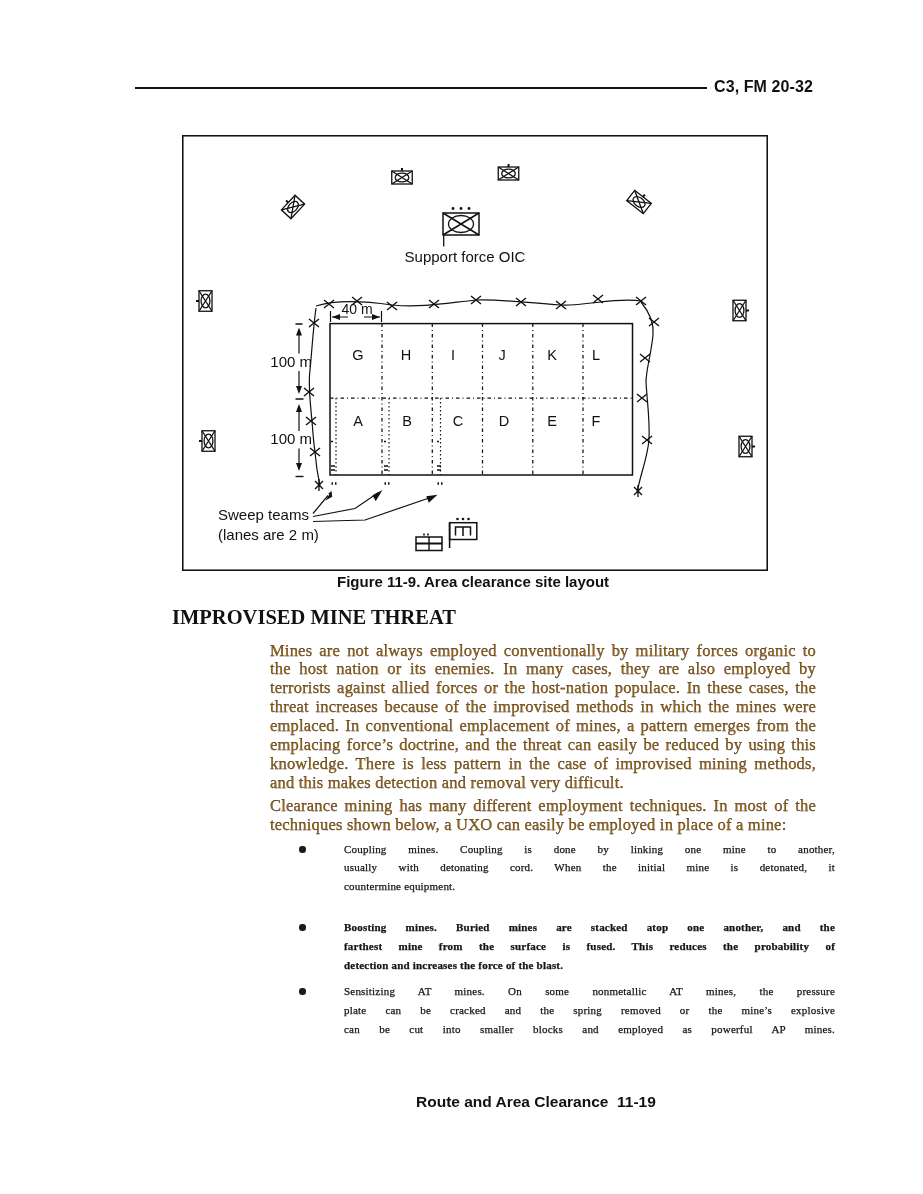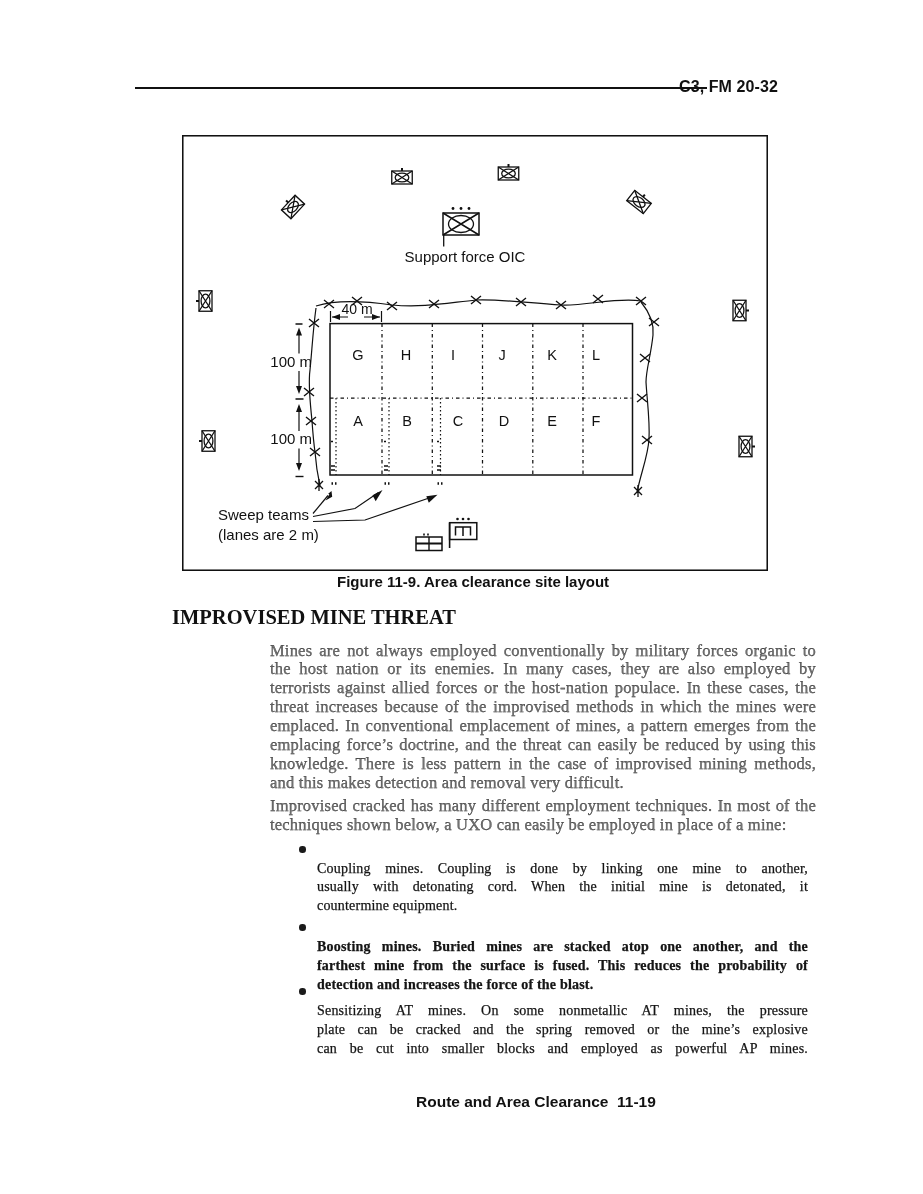--- a/index.html
+++ b/index.html
@@ -1,33 +1,33 @@
 <!DOCTYPE html>
 <html><head>
 <meta charset="utf-8">
 <style>
   html,body{margin:0;padding:0;background:#fff;}
   #page{position:relative;width:923px;height:1194px;background:#fff;overflow:hidden;
         font-family:"Liberation Sans",sans-serif;color:#111;}
   .serif{font-family:"Liberation Serif",serif;margin-left:36px;}
   .bodytxt{position:absolute;left:270px;width:546px;font-family:"Liberation Serif",serif;
-           font-size:16.5px;letter-spacing:0.2px;line-height:18.9px;color:#737373;-webkit-text-stroke:0.25px #151515;}
+           font-size:16.5px;letter-spacing:0.2px;line-height:18.9px;color:#a16207;-webkit-text-stroke:0.25px #151515;}
   .bodytxt .j{text-align:justify;text-align-last:justify;}
-  .bullet{position:absolute;left:317px;width:491px;font-family:"Liberation Serif",serif;
-          font-size:14px;letter-spacing:0.2px;line-height:18.9px;color:#151515;margin-top:20px;-webkit-text-stroke:0.25px #151515;}
+  .bullet{position:absolute;left:344px;width:491px;font-family:"Liberation Serif",serif;
+          font-size:11px;letter-spacing:0.2px;line-height:18.9px;color:#151515;-webkit-text-stroke:0.25px #151515;}
   .bullet .j{text-align:justify;text-align-last:justify;}
   .bdot{position:absolute;left:299px;width:6.5px;height:6.5px;border-radius:50%;background:#1a1a1a;}
 </style>
 </head>
 <body>
 <div id="page">
 
   <div style="position:absolute;left:135px;top:87px;width:572px;height:2px;background:#111;"></div>
 
-  <div style="position:absolute;left:679px;top:78px;width:100px;font-weight:bold;font-size:16px;letter-spacing:0.1px;">C3,&nbsp;FM&nbsp;20-32</div>
+  <div style="position:absolute;left:714px;top:78px;width:100px;font-weight:bold;font-size:16px;letter-spacing:0.1px;">C3,&nbsp;FM&nbsp;20-32</div>
 
   <svg style="position:absolute;left:182px;top:135px;" width="586" height="436" viewBox="0 0 586 436" fill="none" stroke="#111" stroke-width="1.3">
 
     <rect x="0.75" y="0.75" width="584.5" height="434.5" stroke-width="1.6"></rect>
 
     <g transform="translate(111,72) rotate(-47)">
       <rect x="-10" y="-6.5" width="20" height="13"></rect>
       <path d="M-10,-6.5 L10,6.5 M-10,6.5 L10,-6.5"></path>
       <ellipse cx="0" cy="0" rx="6.5" ry="4.2"></ellipse>
       <path d="M0,-9.5 L0,-6.5" stroke-width="2"></path>
@@ -231,21 +231,21 @@
     <div class="j">the host nation or its enemies. In many cases, they are also employed by</div>
     <div class="j">terrorists against allied forces or the host-nation populace. In these cases, the</div>
     <div class="j">threat increases because of the improvised methods in which the mines were</div>
     <div class="j">emplaced. In conventional emplacement of mines, a pattern emerges from the</div>
     <div class="j">emplacing force’s doctrine, and the threat can easily be reduced by using this</div>
     <div class="j">knowledge. There is less pattern in the case of improvised mining methods,</div>
     <div>and this makes detection and removal very difficult.</div>
   </div>
 
   <div class="bodytxt" style="top:797px;">
-    <div class="j">Improvised cracked has many different employment techniques. In most of the</div>
+    <div class="j">Clearance mining has many different employment techniques. In most of the</div>
     <div>techniques shown below, a UXO can easily be employed in place of a mine:</div>
   </div>
 
   <div class="bdot" style="top:846px;"></div>
 
   <div class="bullet" style="top:839.5px;">
     <div class="j">Coupling mines. Coupling is done by linking one mine to another,</div>
     <div class="j">usually with detonating cord. When the initial mine is detonated, it</div>
     <div>countermine equipment.</div>
   </div>

